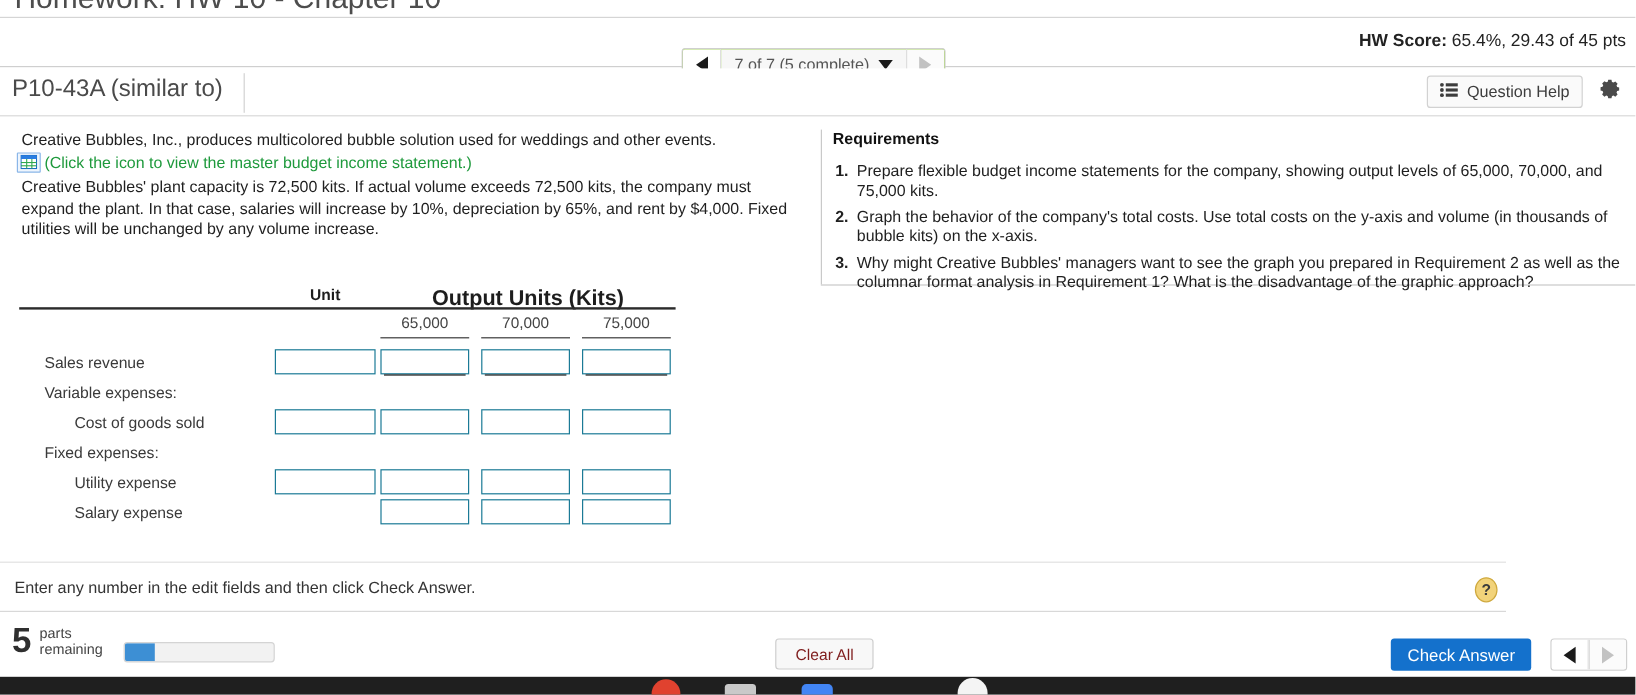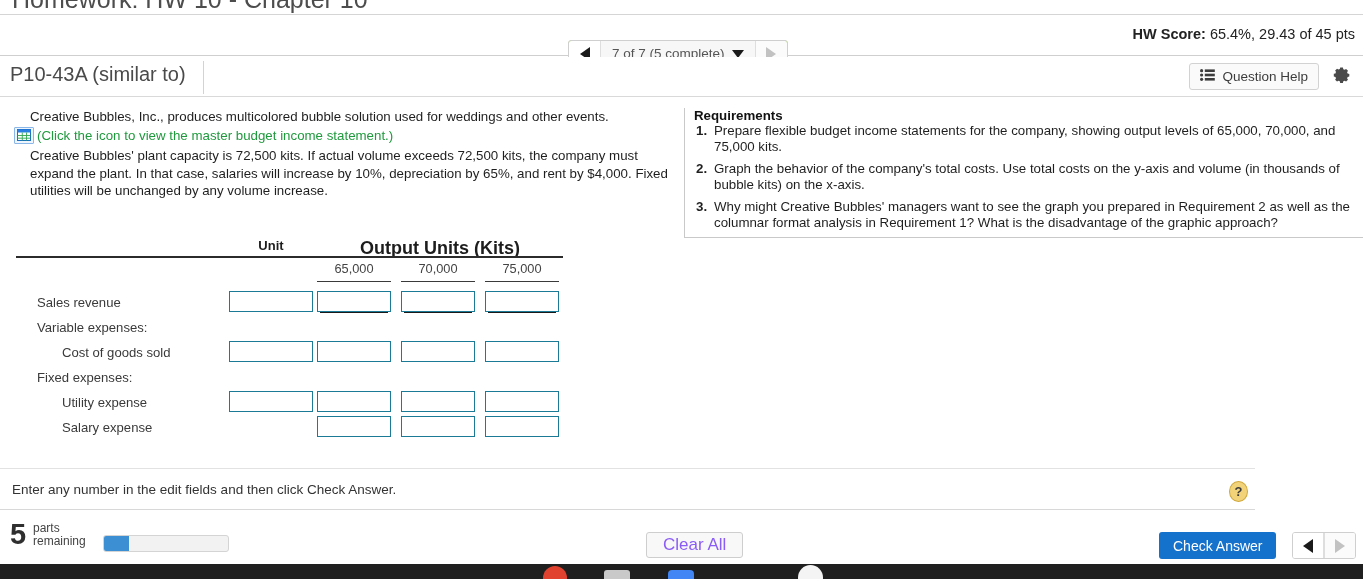--- a/index.html
+++ b/index.html
@@ -103,30 +103,30 @@
   }
   .right-pane {
     position: absolute; left: 694px; top: 0; width: 669px; height: 140px;
   }
   .hdiv-right {
     position: absolute; left: 684px; top: 139px; width: 679px; height: 1px;
     background: #c9c9c9;
   }
 
   .prose { padding: 10px 14px 0 14px; font-size: 13.3px; line-height: 17.5px; color: #1f1f1f; }
-  .prose p { margin: 0 0 1px 16px; }
+  .prose p { margin: 0 0 1px 4px; }
   .icon-line { display: flex; gap: 3px; margin: 1px 0 3px 0; }
   .sheet-icon-wrap {
     width: 20px; height: 17px; border: 1px solid #8ab6e8; background: #eef5fd;
     display:flex; align-items:center; justify-content:center; cursor:pointer;
     border-radius: 1px;
   }
   .link-green { color: #1f9a3d; font-size: 13.3px; cursor: pointer; }
 
-  .req-title { font-size: 13.3px; font-weight: bold; color: #111; margin: 10px 0 0 0; }
+  .req-title { font-size: 13.3px; font-weight: bold; color: #111; margin: 10px 0 12px 0; }
   ol.reqs { margin: 0; padding: 0; list-style: none; }
   ol.reqs li {
     position: relative; padding-left: 20px; margin-bottom: 6px;
     font-size: 13.3px; line-height: 16px; color: #1f1f1f;
   }
   ol.reqs li .num { position: absolute; left: 2px; top: 0; font-weight: bold; }
 
   
   .table-scroll {
     position: absolute; left: 0; top: 140px; width: 684px; height: 228px;
@@ -202,21 +202,21 @@
   }
   .pbar {
     position: absolute; left: 103px; top: 24px; width: 126px; height: 17px;
     background: #f2f2f2; border: 1px solid #d4d4d4; border-radius: 3px; overflow: hidden;
   }
   .pbar-fill { height: 100%; background: #3d8fd4; }
   .clear-btn {
     position: absolute; left: 646px; top: 21px; height: 26px; padding: 0 16px;
     display:flex; align-items:center; justify-content:center;
     border: 1px solid #cecece; border-radius: 3px; background: #f8f8f8;
-    font-size: 17px; color: #8b5cf6; cursor: pointer;
+    font-size: 13px; color: #7f1d1d; cursor: pointer;
   }
   .check-btn {
     position: absolute; left: 1159px; top: 21px; height: 27px; padding: 0 14px;
     display:flex; align-items:center; justify-content:center;
     border-radius: 3px; background: #1471cc; color: #fff;
     font-size: 14px; cursor: pointer; border: none;
   }
   .foot-pager {
     position: absolute; left: 1292px; top: 21px; height: 27px;
     display: flex; border: 1px solid #cfcfcf; border-radius: 3px; overflow: hidden; background: #fff;

